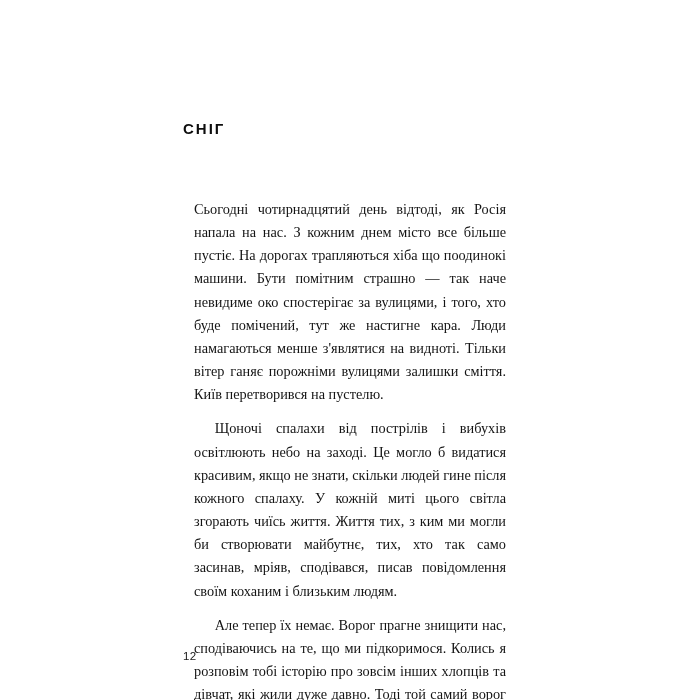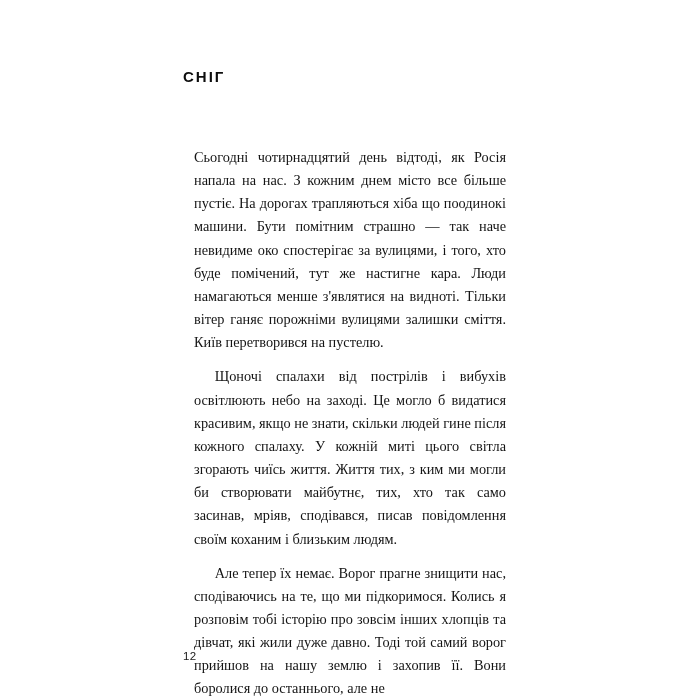--- a/index.html
+++ b/index.html
@@ -20,21 +20,21 @@
     height: 700px;
     box-sizing: border-box;
   }
   .content {
     position: absolute;
     left: 183px;
     top: 0;
     width: 334px;
   }
   .chapter-title {
-    margin-top: 68px;
+    margin-top: 120px;
     font-family: "Liberation Sans", sans-serif;
     font-weight: bold;
     font-size: 15px;
     letter-spacing: 2.0px;
     color: #0d0d0d;
     line-height: 1.2;
   }
   .body-text {
     margin-top: 60px;
     font-size: 14.3px;

